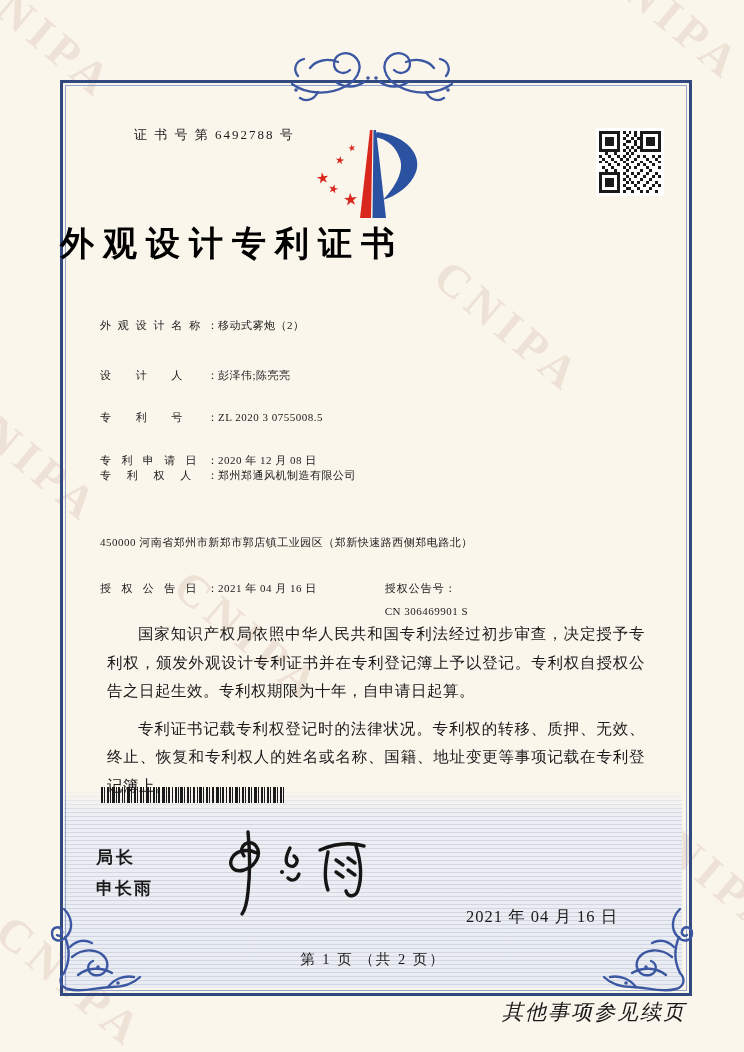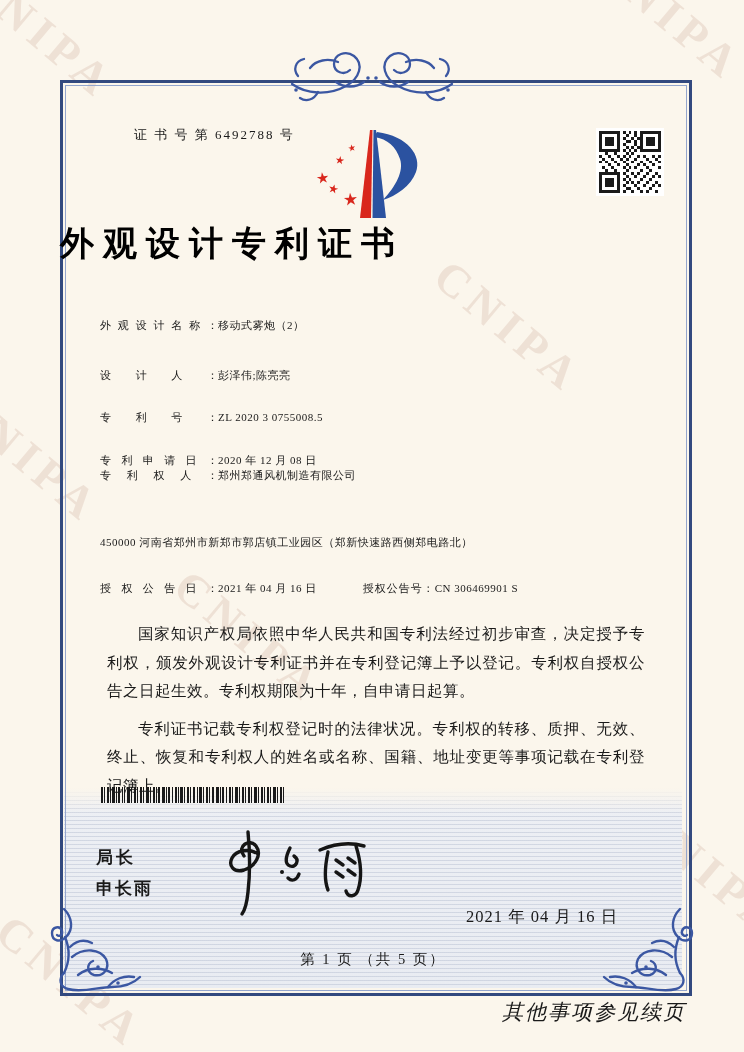--- a/index.html
+++ b/index.html
@@ -39,21 +39,21 @@
   .qr{position:absolute;left:596px;top:128px;width:68px;height:68px;background:#fff;}
 
   .title{position:absolute;left:60px;width:626px;top:221px;font-size:34px;
          font-weight:bold;letter-spacing:9px;color:#000;}
 
   
   .f-row{position:absolute;left:100px;display:flex;width:524px;font-size:11px;line-height:23px;}
   .f-label{flex:0 0 118px;text-align:justify;text-align-last:justify;white-space:nowrap;}
   .f-value{flex:0 1 auto;max-width:402px;letter-spacing:0.5px;}
   .r0{top:314px}.r1{top:364px}.r2{top:406px}.r3{top:449px}.r4{top:464px}.r5{top:531px}.r6{top:577px}
-  .pair2{margin-left:46px;display:flex;}
+  .pair2{margin-left:68px;display:flex;flex-direction:column;}
   .pair2 .f-label2{white-space:nowrap;letter-spacing:1px;}
 
   
   .paras{position:absolute;left:98px;top:611px;width:556px;font-size:15.5px;line-height:28.5px;
          text-align:justify;}
   .paras p{margin:9px;text-indent:2em;letter-spacing:0.5px;}
 
   .barcode{position:absolute;left:101px;top:787px;}
 
   .sig-title{position:absolute;left:96px;top:846px;font-family:"Liberation Sans","DejaVu Sans",sans-serif;
@@ -222,17 +222,17 @@
         <path d="M90,52 C94,56 99,54 101,48"></path>
         <circle cx="84" cy="46" r="2" fill="#151515" stroke="none"></circle>
         <path d="M122,24 C136,18 152,16 166,20"></path>
         <path d="M130,26 C127,40 126,54 130,64"></path>
         <path d="M158,20 C163,36 164,52 160,64 C158,71 150,72 148,65"></path>
         <path d="M138,34 l7,5 M150,32 l7,5 M138,46 l7,5 M150,44 l7,5"></path>
       </g>
     </svg>
 
     <div class="issue-date">2021 年 04 月 16 日</div>
-    <div class="page-no">第 1 页 （共 5 页）</div>
+    <div class="page-no">第 1 页 （共 2 页）</div>
     <div class="foot-note">其他事项参见续页</div>
 
   </div>
 </div>
 
 </body></html>

